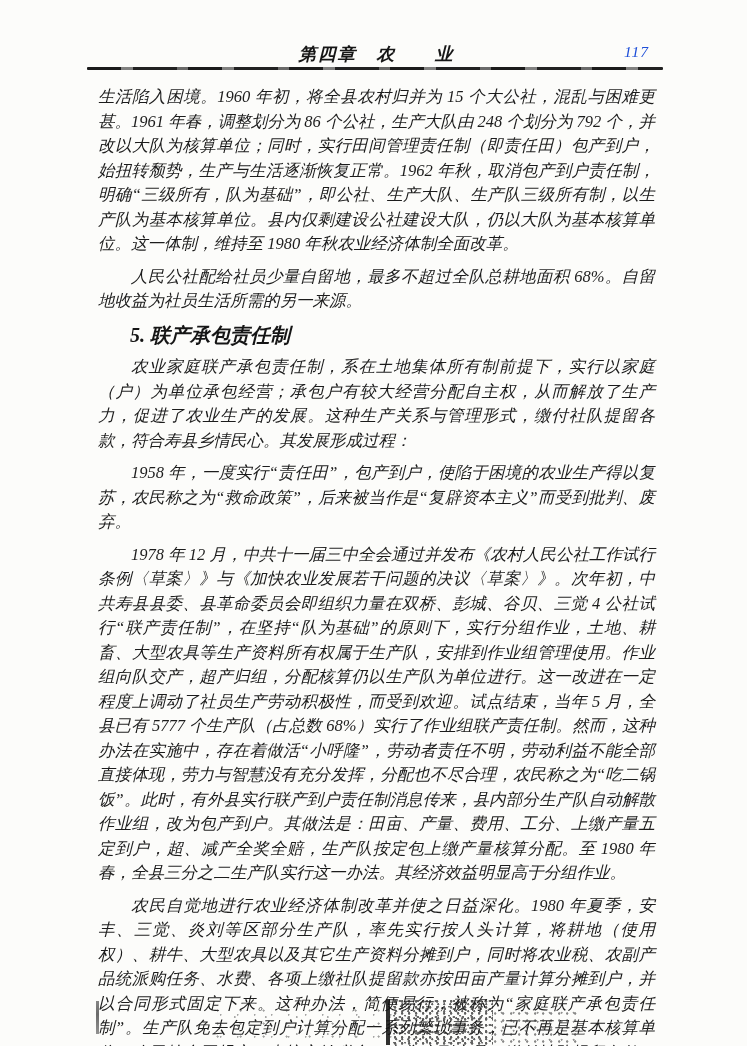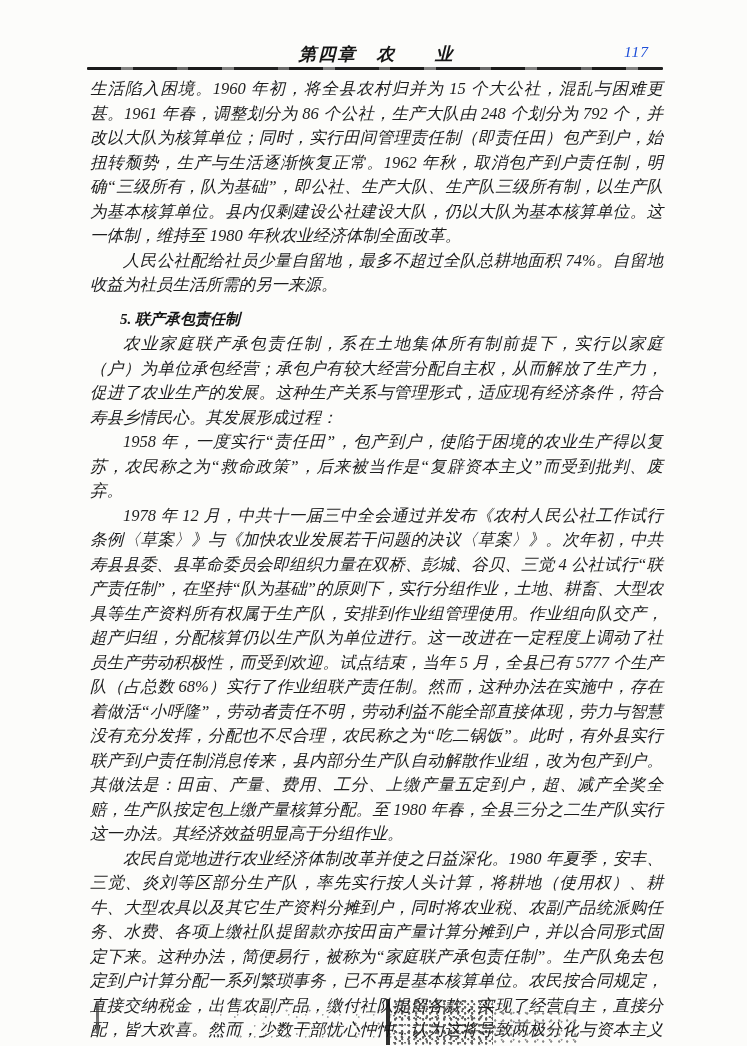--- a/index.html
+++ b/index.html
@@ -53,28 +53,28 @@
   .content {
     position: absolute;
     left: 90px;
     top: 77px;
     width: 573px;
     font-size: 16.5px;
     line-height: 24.5px;
     text-align: justify;
     text-justify: inter-ideograph;
   }
-  .content p { margin: 0; }
+  .content p { margin: 8px; }
   .para-indent { text-indent: 2em; }
   .para-flush { text-indent: 0; }
   .section-heading {
     margin: 9px 0 1px 0;
     font-weight: bold;
     text-indent: 2em;
-    font-size: 15px;
+    font-size: 20px;
     color: #151515;
   }
   
   .artifact { position: absolute; pointer-events: none; }
   .tick-left {
     left: 96px; top: 1001px; width: 3px; height: 33px;
     background: linear-gradient(#555, #2e2e2e 40%, #666);
     opacity: .7; filter: blur(.4px);
   }
   .bar-mid {
@@ -116,23 +116,23 @@
 
   <div class="running-header">
     <span class="chapter-title">第四章　农　　业</span>
     <span class="page-number">117</span>
   </div>
 
   <div class="header-rule"></div>
 
   <div class="content">
     <p class="para-flush">生活陷入困境。1960 年初，将全县农村归并为 15 个大公社，混乱与困难更甚。1961 年春，调整划分为 86 个公社，生产大队由 248 个划分为 792 个，并改以大队为核算单位；同时，实行田间管理责任制（即责任田）包产到户，始扭转颓势，生产与生活逐渐恢复正常。1962 年秋，取消包产到户责任制，明确“三级所有，队为基础”，即公社、生产大队、生产队三级所有制，以生产队为基本核算单位。县内仅剩建设公社建设大队，仍以大队为基本核算单位。这一体制，维持至 1980 年秋农业经济体制全面改革。</p>
-    <p class="para-indent">人民公社配给社员少量自留地，最多不超过全队总耕地面积 74%。自留地收益为社员生活所需的另一来源。</p>
+    <p class="para-indent">人民公社配给社员少量自留地，最多不超过全队总耕地面积 68%。自留地收益为社员生活所需的另一来源。</p>
     <h3 class="section-heading">5. 联产承包责任制</h3>
-    <p class="para-indent">农业家庭联产承包责任制，系在土地集体所有制前提下，实行以家庭（户）为单位承包经营；承包户有较大经营分配自主权，从而解放了生产力，促进了农业生产的发展。这种生产关系与管理形式，适应现有经济条件，符合寿县乡情民心。其发展形成过程：</p>
+    <p class="para-indent">农业家庭联产承包责任制，系在土地集体所有制前提下，实行以家庭（户）为单位承包经营；承包户有较大经营分配自主权，从而解放了生产力，促进了农业生产的发展。这种生产关系与管理形式，缴付社队提留各款，符合寿县乡情民心。其发展形成过程：</p>
     <p class="para-indent">1958 年，一度实行“责任田”，包产到户，使陷于困境的农业生产得以复苏，农民称之为“救命政策”，后来被当作是“复辟资本主义”而受到批判、废弃。</p>
     <p class="para-indent">1978 年 12 月，中共十一届三中全会通过并发布《农村人民公社工作试行条例〈草案〉》与《加快农业发展若干问题的决议〈草案〉》。次年初，中共寿县县委、县革命委员会即组织力量在双桥、彭城、谷贝、三觉 4 公社试行“联产责任制”，在坚持“队为基础”的原则下，实行分组作业，土地、耕畜、大型农具等生产资料所有权属于生产队，安排到作业组管理使用。作业组向队交产，超产归组，分配核算仍以生产队为单位进行。这一改进在一定程度上调动了社员生产劳动积极性，而受到欢迎。试点结束，当年 5 月，全县已有 5777 个生产队（占总数 68%）实行了作业组联产责任制。然而，这种办法在实施中，存在着做活“小呼隆”，劳动者责任不明，劳动利益不能全部直接体现，劳力与智慧没有充分发挥，分配也不尽合理，农民称之为“吃二锅饭”。此时，有外县实行联产到户责任制消息传来，县内部分生产队自动解散作业组，改为包产到户。其做法是：田亩、产量、费用、工分、上缴产量五定到户，超、减产全奖全赔，生产队按定包上缴产量核算分配。至 1980 年春，全县三分之二生产队实行这一办法。其经济效益明显高于分组作业。</p>
     <p class="para-indent">农民自觉地进行农业经济体制改革并使之日益深化。1980 年夏季，安丰、三觉、炎刘等区部分生产队，率先实行按人头计算，将耕地（使用权）、耕牛、大型农具以及其它生产资料分摊到户，同时将农业税、农副产品统派购任务、水费、各项上缴社队提留款亦按田亩产量计算分摊到户，并以合同形式固定下来。这种办法，简便易行，被称为“家庭联产承包责任制”。生产队免去包定到户计算分配一系列繁琐事务，已不再是基本核算单位。农民按合同规定，直接交纳税金，出售农副产品，缴付社队提留各款，实现了经营自主，直接分配，皆大欢喜。然而，少数干部忧心忡忡，认为这将导致两极分化与资本主义复辟，试图以“五统一”、“按地区定比例”加以限制，但农民未予理会。及秋，全县 8753 个生产队全部实行了“家庭联产承包责任制”。农副产品产量大幅度增长，农民生活水平显著提高，农村经济</p>
   </div>
 
   <div class="artifact tick-left"></div>
   <div class="artifact specks-light"></div>
   <div class="artifact bar-mid"></div>
   <div class="artifact specks-heavy"></div>
   <div class="artifact specks-trail"></div>

